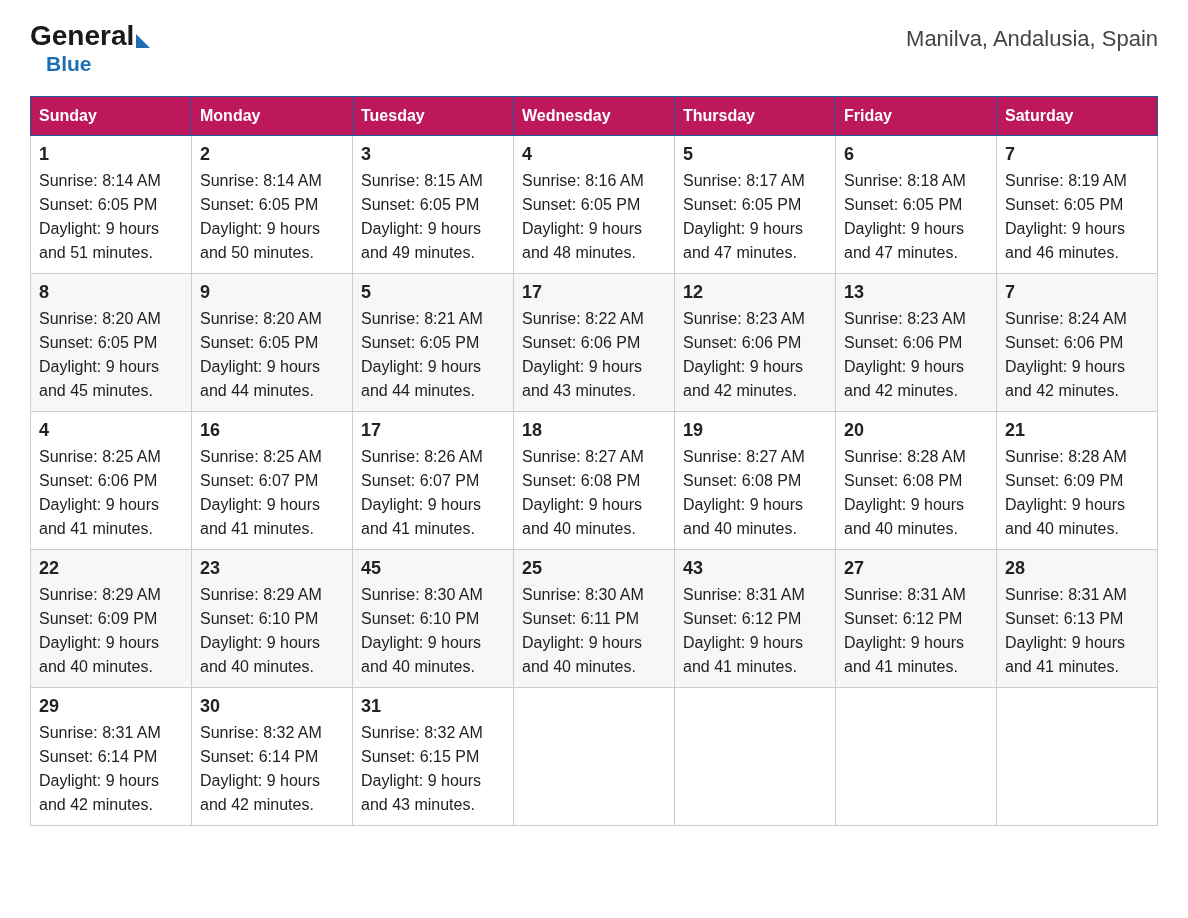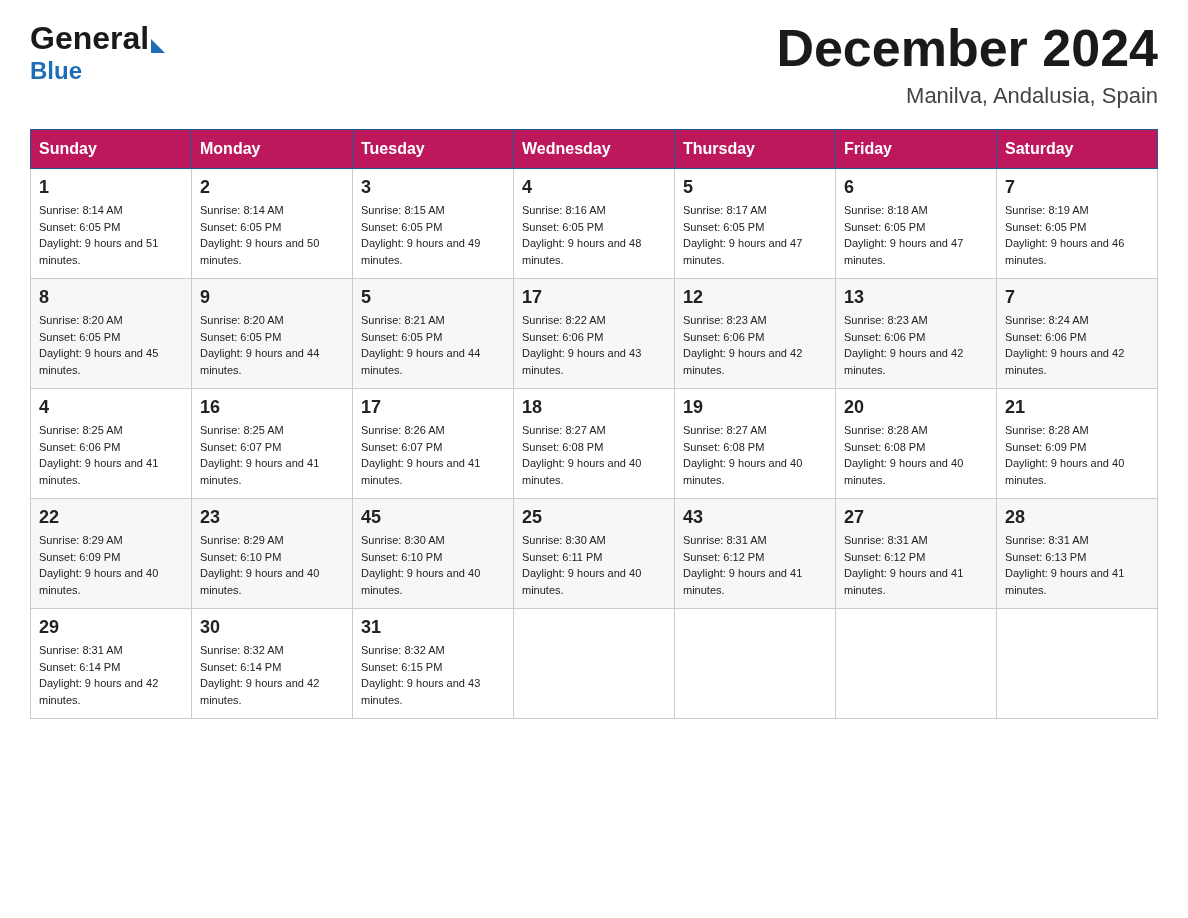--- a/index.html
+++ b/index.html
@@ -17,21 +17,21 @@
       margin-bottom: 20px;
     }
     .logo {
       display: flex;
       flex-direction: column;
       align-items: flex-start;
     }
     .logo-text {
       display: flex;
       align-items: center;
-      font-size: 32px;
+      font-size: 28px;
       font-weight: bold;
       color: #1a1a1a;
     }
     .logo-general { color: #1a1a1a; }
     .logo-arrow {
       width: 0;
       height: 0;
       border-left: 14px solid #1e6eb5;
       border-top: 14px solid transparent;
       border-bottom: 0px solid transparent;
@@ -80,41 +80,40 @@
     tbody tr:nth-child(even) td {
       background: #f7f7f7;
     }
     .day-num {
       font-size: 18px;
       font-weight: bold;
       margin-bottom: 4px;
       display: block;
     }
     .day-info {
-      font-size: 11px;
+      font-size: 16px;
       line-height: 1.5;
       color: #222;
     }
     .empty-cell {
       background: #fff;
     }
   </style>
 </head>
 <body>
 
 <div class="header">
   <div class="logo">
     <div class="logo-text">
       <span class="logo-general">General</span>
       <div class="logo-arrow"></div>
     </div>
-    <span class="logo-blue" style="font-size:24px;font-weight:bold;margin-left:0;">Blue</span>
+    <span class="logo-blue" style="font-size:21px;font-weight:bold;margin-left:16px;">Blue</span>
   </div>
   <div class="title-section">
-    <div class="month-title">December 2024</div>
     <div class="location-title">Manilva, Andalusia, Spain</div>
   </div>
 </div>
 
 <table>
   <thead>
     <tr id="header-row">
     <th>Sunday</th>
         <th>Monday</th>
         <th>Tuesday</th>

